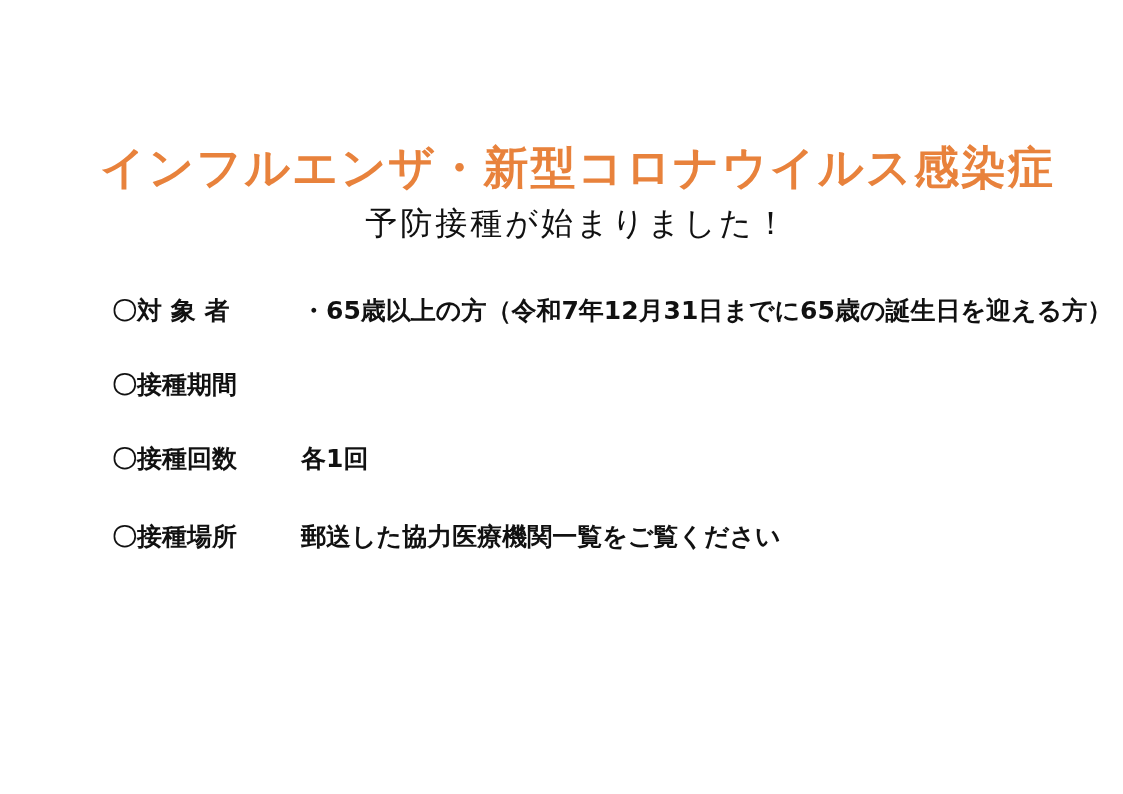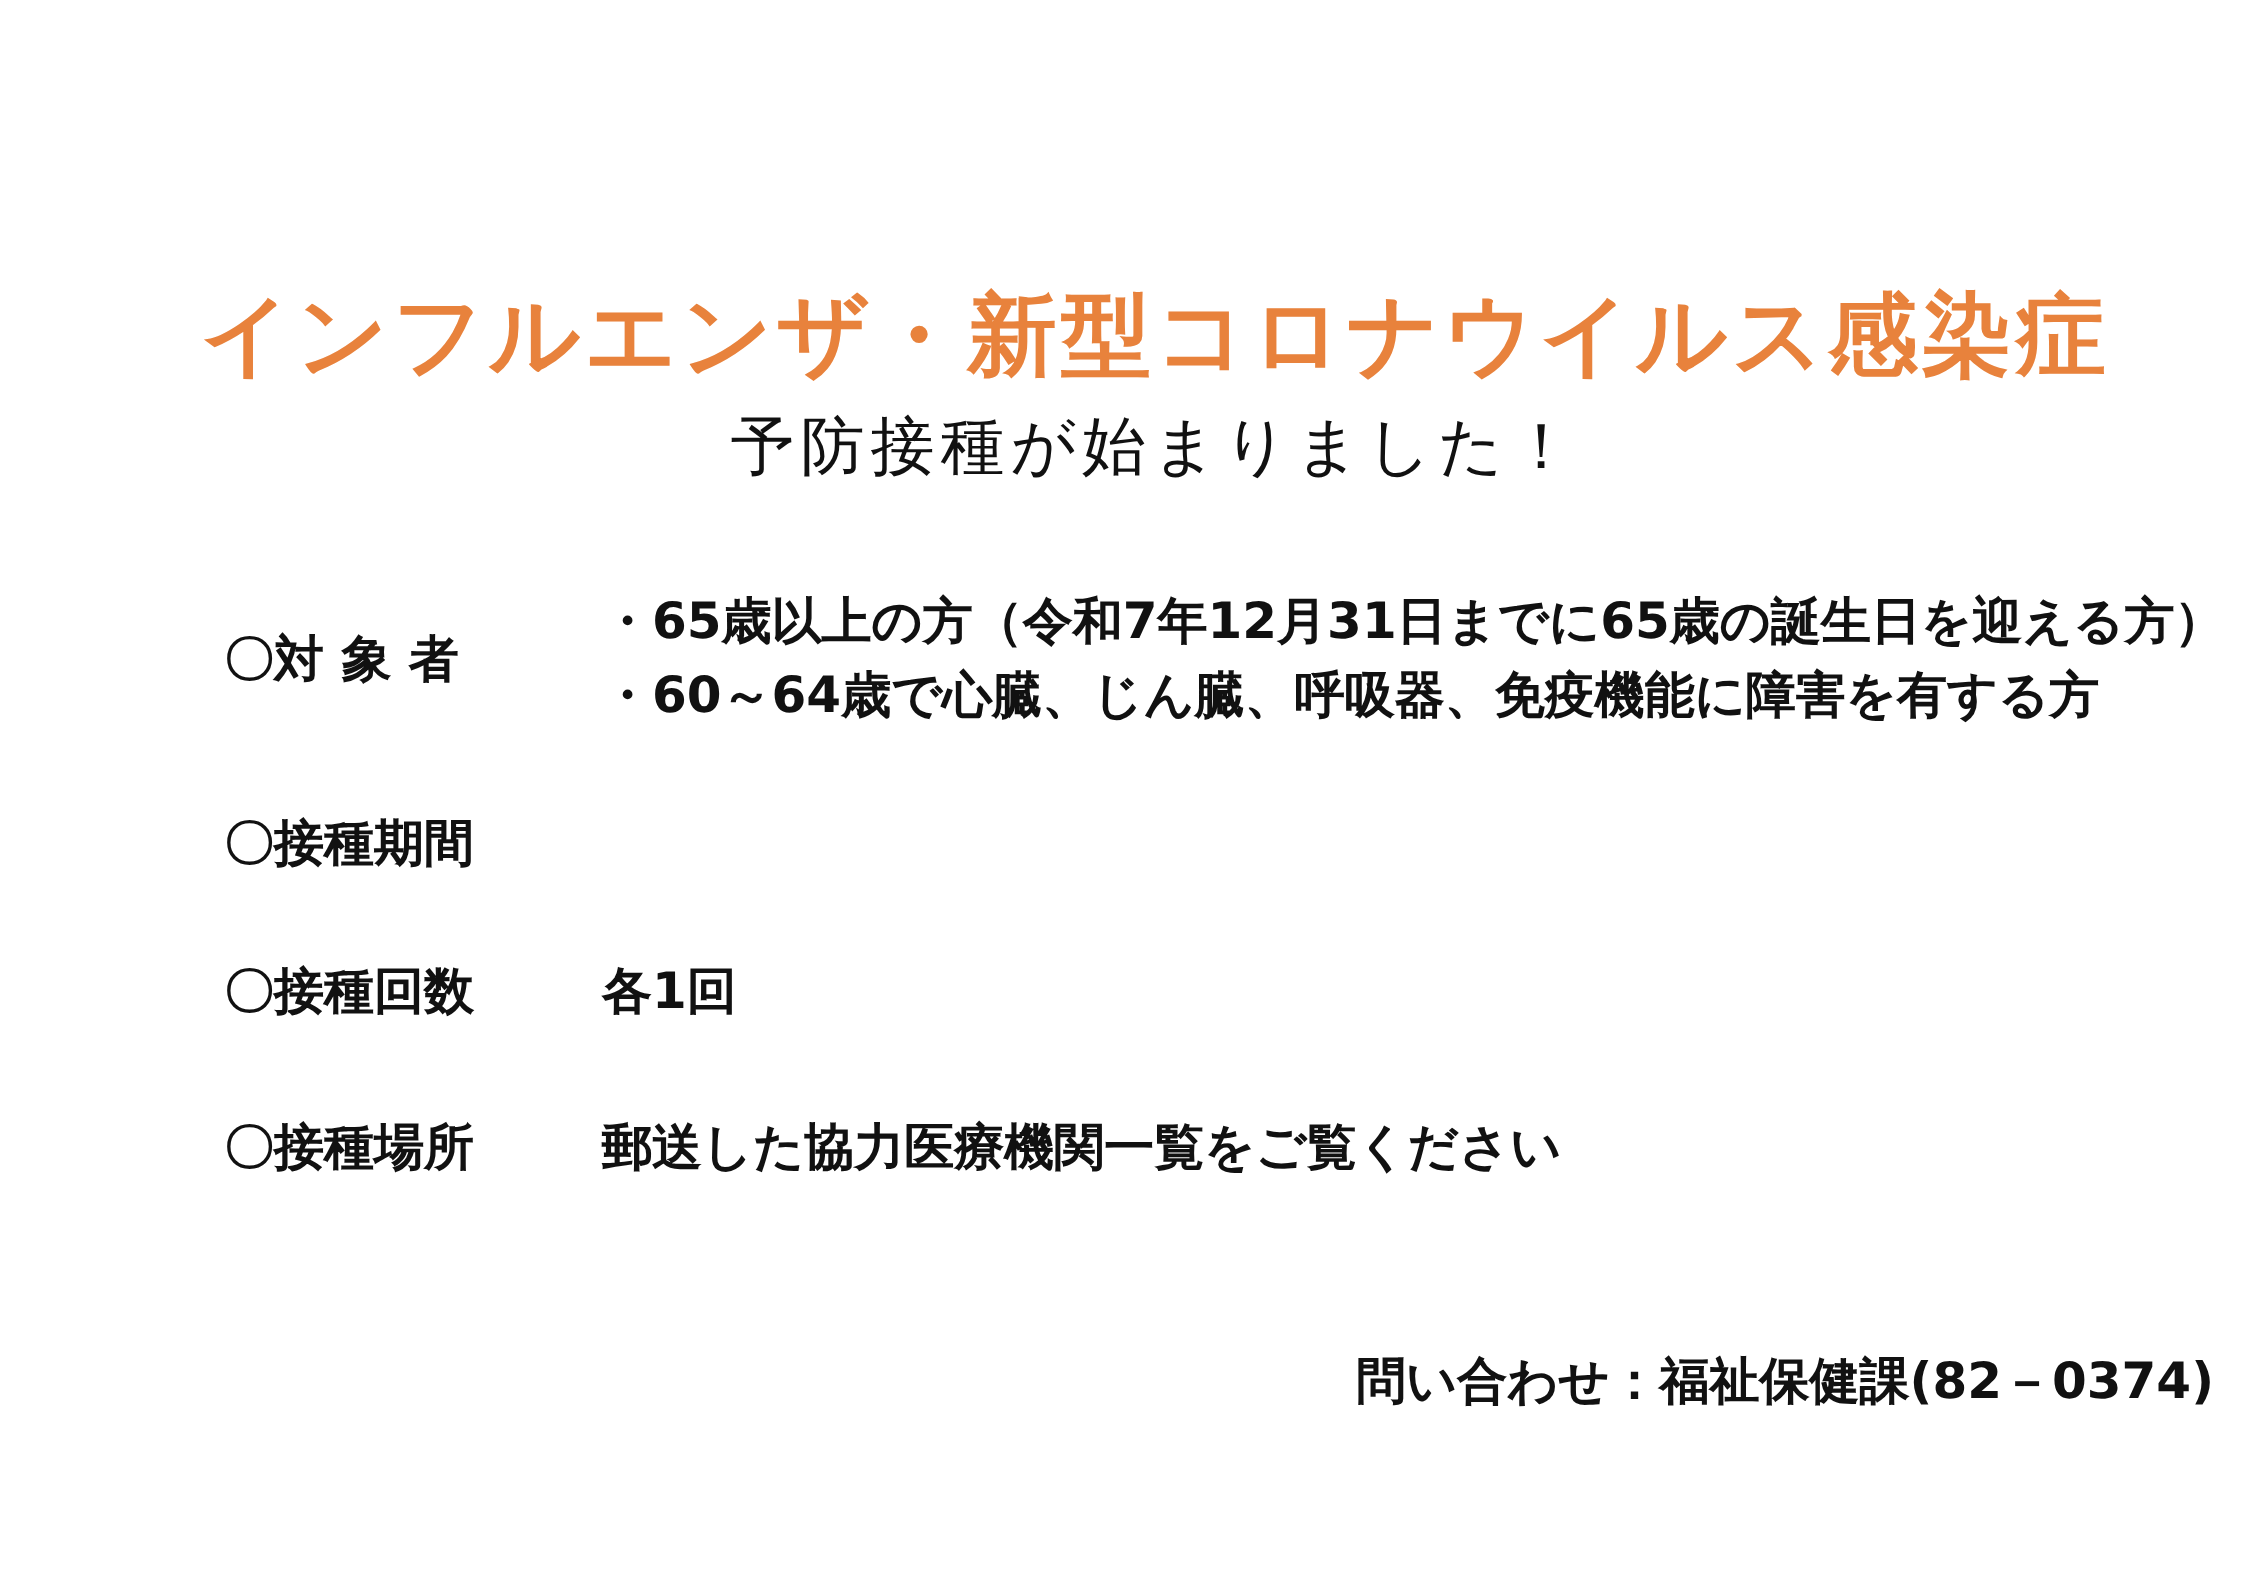--- a/index.html
+++ b/index.html
@@ -86,21 +86,20 @@
 
   <h1 class="title">インフルエンザ・新型コロナウイルス感染症</h1>
   <h2 class="subtitle">予防接種が始まりました！</h2>
 
   <div class="sections">
 
     <div class="section">
       <div class="section-label">〇対 象 者</div>
       <div class="section-content">
         <div class="content-line">・65歳以上の方（令和7年12月31日までに65歳の誕生日を迎える方）</div>
-        <div class="content-line">・60～64歳で心臓、じん臓、呼吸器、免疫機能に障害を有する方</div>
       </div>
     </div>
 
     <div class="section">
       <div class="section-label">〇接種期間</div>
     </div>
 
     <div class="section">
       <div class="section-label">〇接種回数</div>
       <div class="section-content">
@@ -111,15 +110,14 @@
     <div class="section">
       <div class="section-label">〇接種場所</div>
       <div class="section-content">
         <div class="content-line">郵送した協力医療機関一覧をご覧ください</div>
       </div>
     </div>
 
 
   </div>
 
-  <div class="contact">問い合わせ：福祉保健課(82－0374)</div>
 
 </div>
 
 </body></html>

